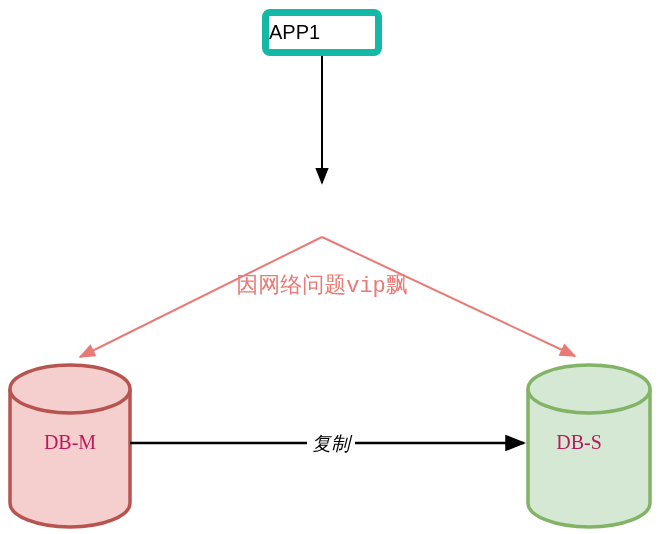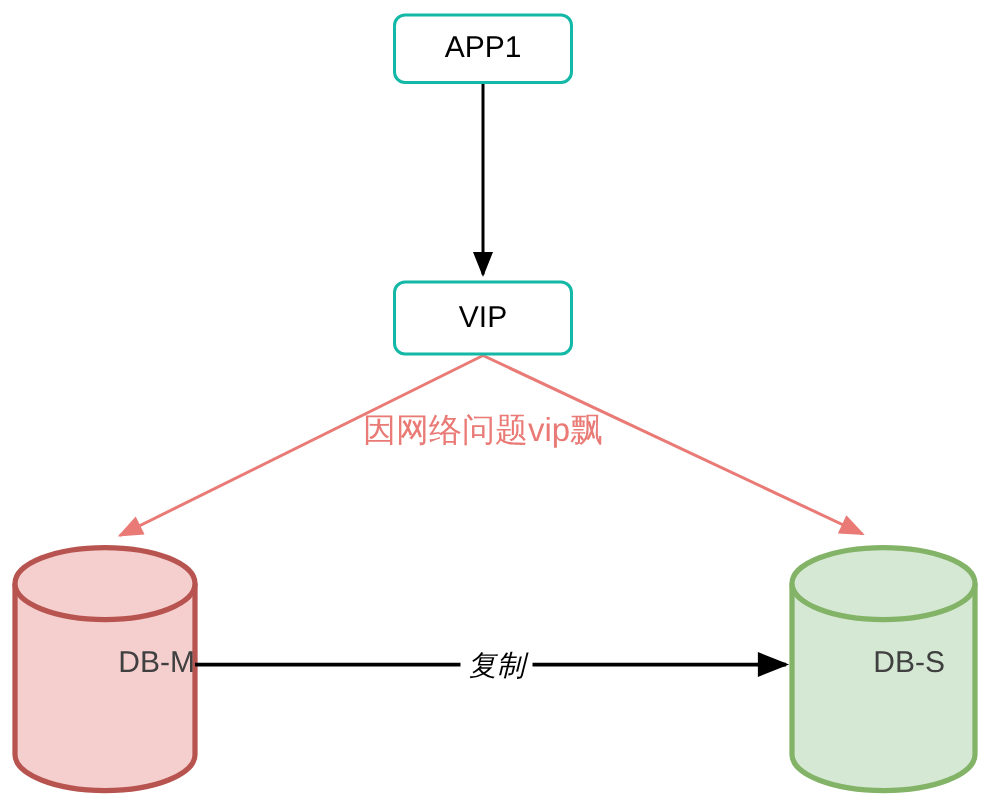--- a/index.html
+++ b/index.html
@@ -18,37 +18,37 @@
   .connector-layer {
     position: absolute;
     left: 0;
     top: 0;
     z-index: 1;
   }
   .node-box {
     position: absolute;
     box-sizing: border-box;
     background: #ffffff;
-    border: 2px solid #14b8a6;
+    border: 7px solid #14b8a6;
     border-radius: 8px;
     display: flex;
     align-items: center;
-    justify-content: center;
     font-size: 20px;
     color: #000000;
     z-index: 2;
   }
   .node-app1 { left: 262px; top: 9px;   width: 120px; height: 47px; }
   .node-vip  { left: 262px; top: 187px; width: 120px; height: 50px; }
   .db-label {
     position: absolute;
-    text-align: right;
+    text-align: center;
     font-size: 20px;
-    color: #404040;
+    color: #be185d;
     z-index: 2;
+    font-family: Liberation Serif, serif;
   }
   .db-label-m { left: 10px;  top: 431px; width: 120px; }
   .db-label-s { left: 528px; top: 431px; width: 102px; }
   .edge-label-wrap {
     position: absolute;
     left: 331px;
     top: 431px;
     transform: translateX(-50%);
     z-index: 2;
     font-style: italic;
@@ -64,20 +64,21 @@
     position: absolute;
     left: 322px;
     top: 271px;
     transform: translateX(-50%);
     text-align: center;
     font-size: 22px;
     line-height: 31px;
     color: #e97a75;
     white-space: nowrap;
     z-index: 2;
+    font-family: Liberation Mono, monospace;
   }
 </style>
 </head>
 <body>
 
 <div class="canvas">
 
   <svg class="connector-layer" width="659" height="534" viewBox="0 0 659 534">
     <defs>
       <marker id="arrow-black" viewBox="0 0 10 12" refX="9" refY="6" markerWidth="10" markerHeight="10" orient="auto">
@@ -104,23 +105,20 @@
       <ellipse cx="589" cy="389" rx="61" ry="24" fill="#d5e8d4" stroke="#82b366" stroke-width="3.5"></ellipse>
     </g>
 
     <line x1="130" y1="443" x2="524" y2="443" stroke="#000000" stroke-width="2.5" marker-end="url(#arrow-black)"></line>
   </svg>
 
   <div class="node-box node-app1">
     <span>APP1</span>
   </div>
 
-  <div class="node-box node-vip">
-    <span>VIP</span>
-  </div>
 
   <div class="vip-note">
     <div>因网络问题vip飘</div>
   </div>
 
   <div class="db-label db-label-m">DB-M</div>
 
   <div class="db-label db-label-s">DB-S</div>
 
   <div class="edge-label-wrap">

